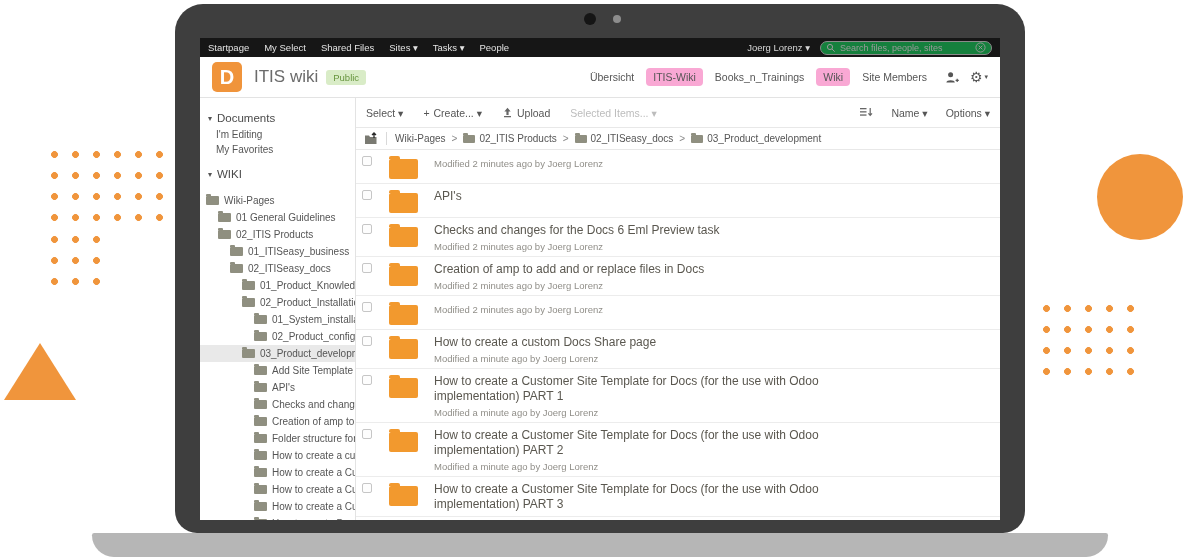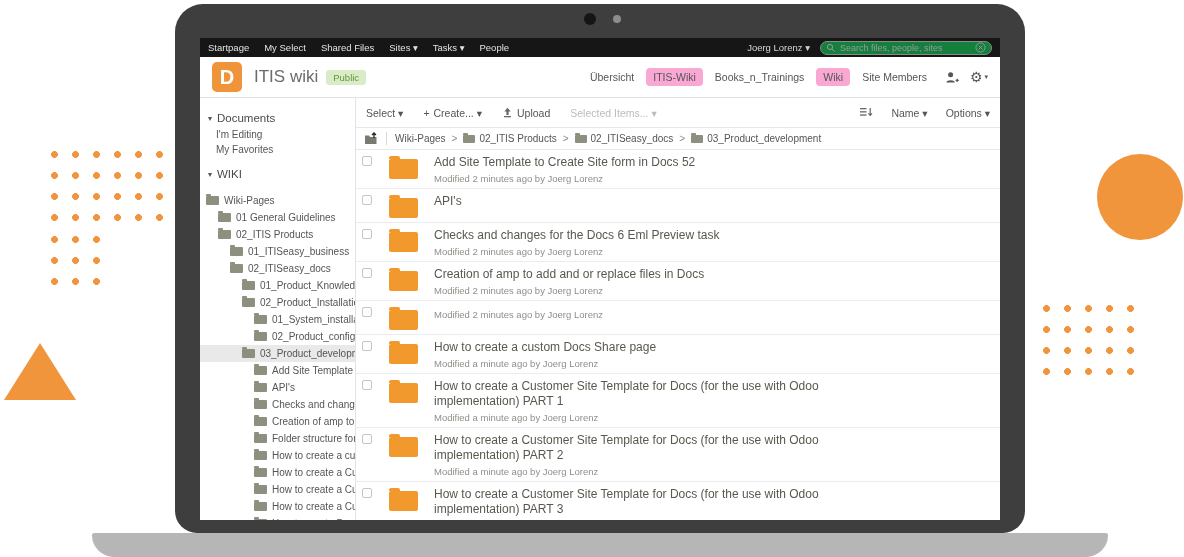--- a/index.html
+++ b/index.html
@@ -336,21 +336,20 @@
       </div>
 
       <div class="rows">
 
         <div class="row">
           <input type="checkbox" class="row-check" style="">
           <div class="row-iconwrap">
               <div class="bigfolder"></div>
             </div>
           <div class="row-body">
-            <div class="row-title">Add Site Template to Create Site form in Docs 52</div>
             <div class="row-meta">Modified 2 minutes ago by Joerg Lorenz</div>
           </div>
         </div>
 
         <div class="row">
           <input type="checkbox" class="row-check" style="">
           <div class="row-iconwrap">
               <div class="bigfolder"></div>
             </div>
           <div class="row-body">

